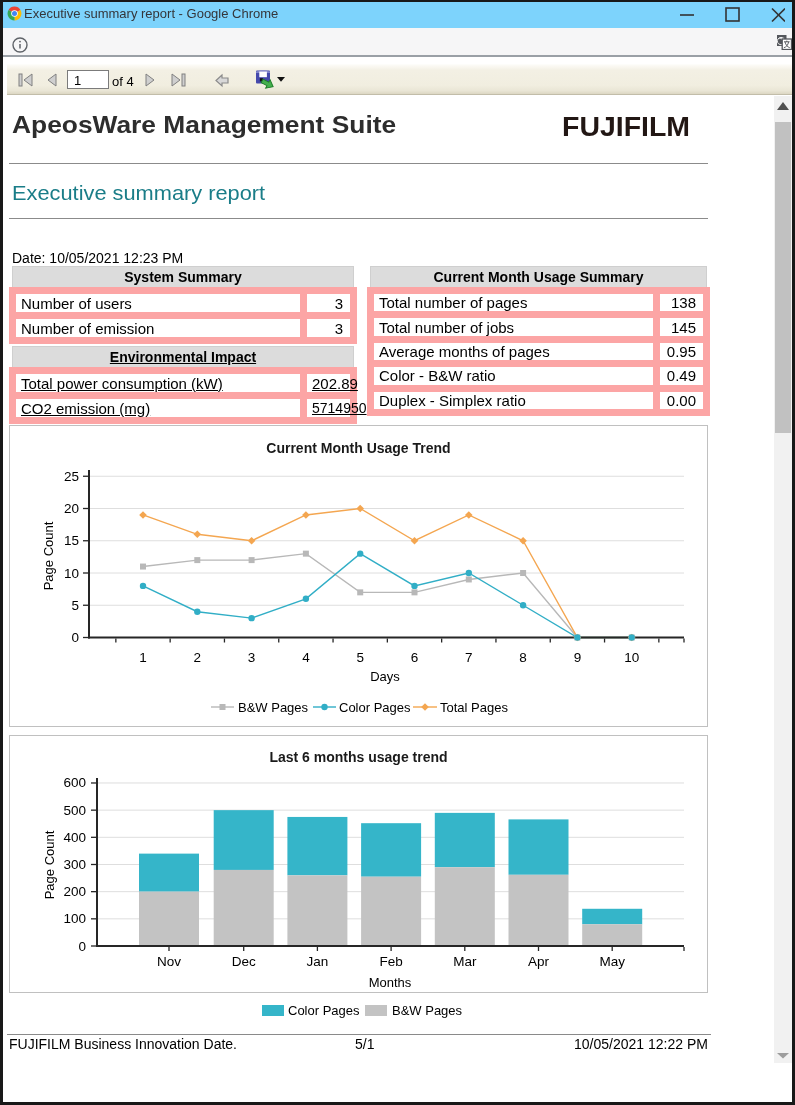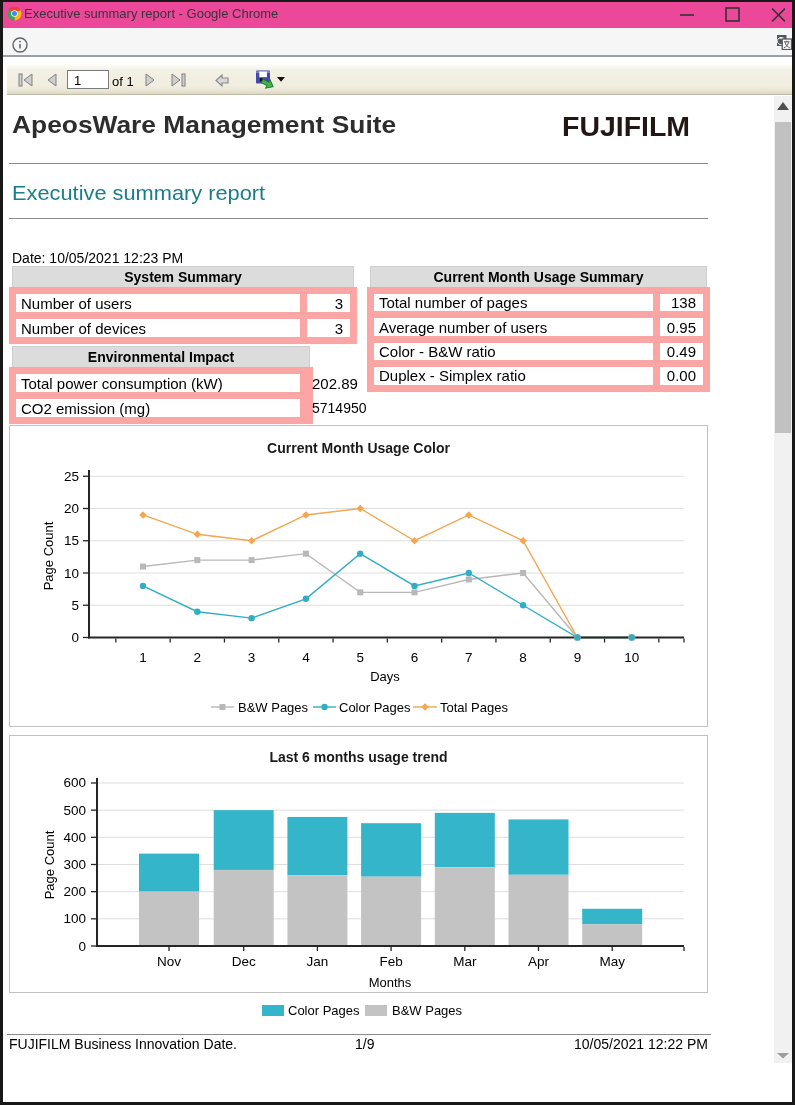--- a/index.html
+++ b/index.html
@@ -1,21 +1,21 @@
 <!DOCTYPE html>
 <html><head>
 <meta charset="utf-8">
 <style>
 * { margin:0; padding:0; box-sizing:border-box; }
 html,body { width:795px; height:1105px; background:#fff; font-family:"Liberation Sans", sans-serif; overflow:hidden; }
 #win { position:absolute; left:0; top:0; width:795px; height:1105px; background:#fff; }
 .frame { position:absolute; background:#181818; z-index:50; }
 .abs { position:absolute; }
 
-#titlebar { position:absolute; left:3px; top:2px; width:789px; height:26px; background:#ec4899; }
+#titlebar { position:absolute; left:3px; top:2px; width:789px; height:26px; background:#7dd3fc; }
 #titletext { position:absolute; left:21px; top:4px; font-size:13px; color:#35363a; }
 
 #addrbar { position:absolute; left:3px; top:28px; width:789px; height:29px; background:#f6f6f7; border-bottom:2px solid #9aa0a6; }
 
 #toolbar { position:absolute; left:7px; top:64px; width:785px; height:31px;
   background:linear-gradient(#fcfbf7 0%, #f3f0e4 18%, #f1eee0 70%, #eae6d6 88%, #dcd7c3 100%);
   border-bottom:1px solid #c2bda9;
   border-top:1px solid #fdfdfa; }
 #pagebox { position:absolute; left:60px; top:5px; width:42px; height:19px; background:#fff; border:1px solid #7b7b7b; font-size:13px; padding:1px 0 0 6px; color:#000; }
 .ofTxt { position:absolute; left:105px; top:9px; font-size:13px; color:#000; }
@@ -83,21 +83,21 @@
 
   <div id="toolbar">
     <svg class="abs" style="left:11px;top:7px" width="16" height="16" viewBox="0 0 16 16">
       <rect x="1" y="2" width="3" height="12" fill="#cfcfcf" stroke="#808080" stroke-width="1"></rect>
       <path d="M14 2 L6 8 L14 14 Z" fill="#cfcfcf" stroke="#808080" stroke-width="1"></path>
     </svg>
     <svg class="abs" style="left:37px;top:7px" width="14" height="16" viewBox="0 0 14 16">
       <path d="M12 2 L4 8 L12 14 Z" fill="#cfcfcf" stroke="#808080" stroke-width="1"></path>
     </svg>
     <input id="pagebox" value="1" readonly="" style="">
-    <span class="ofTxt">of 1</span>
+    <span class="ofTxt">of 4</span>
     <svg class="abs" style="left:137px;top:7px" width="14" height="16" viewBox="0 0 14 16">
       <path d="M2 2 L10 8 L2 14 Z" fill="#cfcfcf" stroke="#808080" stroke-width="1"></path>
     </svg>
     <svg class="abs" style="left:163px;top:7px" width="16" height="16" viewBox="0 0 16 16">
       <path d="M2 2 L10 8 L2 14 Z" fill="#cfcfcf" stroke="#808080" stroke-width="1"></path>
       <rect x="12" y="2" width="3" height="12" fill="#cfcfcf" stroke="#808080" stroke-width="1"></rect>
     </svg>
     <svg class="abs" style="left:206px;top:7px" width="17" height="17" viewBox="0 0 17 17">
       <path d="M9 3 L3 8.5 L9 14 L9 11 L15 11 L15 6 L9 6 Z" fill="#d8d8d8" stroke="#8a8a8a" stroke-width="1.2"></path>
     </svg>
@@ -132,27 +132,27 @@
       </colgroup>
     <tbody>
         <tr>
           <th colspan="2">System Summary</th>
         </tr>
     <tr>
           <td>Number of users</td>
           <td class="v">3</td>
         </tr>
     <tr>
-          <td>Number of devices</td>
+          <td>Number of emission</td>
           <td class="v">3</td>
         </tr>
   </tbody>
     </table>
 
-  <table class="t" style="left:9px; top:346px; width:304px;">
+  <table class="t" style="left:9px; top:346px; width:348px;text-decoration:underline;">
     <colgroup>
         <col style="width:291px">
         <col>
       </colgroup>
     <tbody>
         <tr>
           <th colspan="2">Environmental Impact</th>
         </tr>
     <tr>
           <td>Total power consumption (kW)</td>
@@ -172,36 +172,40 @@
       </colgroup>
     <tbody>
         <tr>
           <th colspan="2">Current Month Usage Summary</th>
         </tr>
     <tr>
           <td>Total number of pages</td>
           <td class="v">138</td>
         </tr>
     <tr>
-          <td>Average number of users</td>
+          <td>Total number of jobs</td>
+          <td class="v">145</td>
+        </tr>
+    <tr>
+          <td>Average months of pages</td>
           <td class="v">0.95</td>
         </tr>
     <tr>
           <td>Color - B&amp;W ratio</td>
           <td class="v">0.49</td>
         </tr>
     <tr>
           <td>Duplex - Simplex ratio</td>
           <td class="v">0.00</td>
         </tr>
   </tbody>
     </table>
 
   <div class="cbox" style="top:425px; height:302px;">
-    <div class="ctitle" style="top:14px; position:absolute;">Current Month Usage Color</div>
+    <div class="ctitle" style="top:14px; position:absolute;">Current Month Usage Trend</div>
     <svg id="linechart" style="position:absolute; left:0; top:0;" width="696" height="299" viewBox="0 0 696 299">
 <line x1="79" y1="179.25" x2="674" y2="179.25" stroke="#dedede" stroke-width="1"></line>
 <line x1="79" y1="147.0" x2="674" y2="147.0" stroke="#dedede" stroke-width="1"></line>
 <line x1="79" y1="114.75" x2="674" y2="114.75" stroke="#dedede" stroke-width="1"></line>
 <line x1="79" y1="82.5" x2="674" y2="82.5" stroke="#dedede" stroke-width="1"></line>
 <line x1="79" y1="50.25" x2="674" y2="50.25" stroke="#dedede" stroke-width="1"></line>
 <polyline points="133.0,140.55 187.3,134.1 241.6,134.1 295.9,127.65 350.2,166.35 404.5,166.35 458.8,153.45 513.1,147.0 567.4,211.5 621.7,211.5" fill="none" stroke="#b8b8b8" stroke-width="1.4"></polyline>
 <polyline points="133.0,88.95 187.3,108.3 241.6,114.75 295.9,88.95 350.2,82.5 404.5,114.75 458.8,88.95 513.1,114.75 567.4,211.5 621.7,211.5" fill="none" stroke="#f4a650" stroke-width="1.4"></polyline>
 <polyline points="133.0,159.9 187.3,185.7 241.6,192.15 295.9,172.8 350.2,127.65 404.5,159.9 458.8,147.0 513.1,179.25 567.4,211.5 621.7,211.5" fill="none" stroke="#31aec6" stroke-width="1.4"></polyline>
 <line x1="79" y1="44" x2="79" y2="212.5" stroke="#262626" stroke-width="2"></line>
@@ -342,21 +346,21 @@
 <text x="44" y="129" font-size="13" fill="#000" text-anchor="middle" transform="rotate(-90 44 129)">Page Count</text>
 <rect x="252" y="269" width="22" height="11" fill="#35b5c9"></rect>
 <text x="278" y="279" font-size="13" fill="#000">Color Pages</text>
 <rect x="355" y="269" width="22" height="11" fill="#c3c3c3"></rect>
 <text x="382" y="279" font-size="13" fill="#000">B&amp;W Pages</text>
 </svg>
   </div>
 
   <div id="f-line"></div>
   <div class="ftxt" style="left:9px;">FUJIFILM Business Innovation Date.</div>
-  <div class="ftxt" style="left:355px;">1/9</div>
+  <div class="ftxt" style="left:355px;">5/1</div>
   <div class="ftxt" style="left:574px;">10/05/2021 12:22 PM</div>
 
   <div id="sbar">
     <svg class="abs" style="left:3px;top:6px" width="12" height="8" viewBox="0 0 12 8">
         <path d="M6 0 L12 8 L0 8 Z" fill="#505050"></path>
       </svg>
     <div id="sthumb"></div>
     <svg class="abs" style="left:3px;top:957px" width="12" height="6" viewBox="0 0 12 6">
         <path d="M0 0 L12 0 L6 5.5 Z" fill="#9d9d9d"></path>
       </svg>

